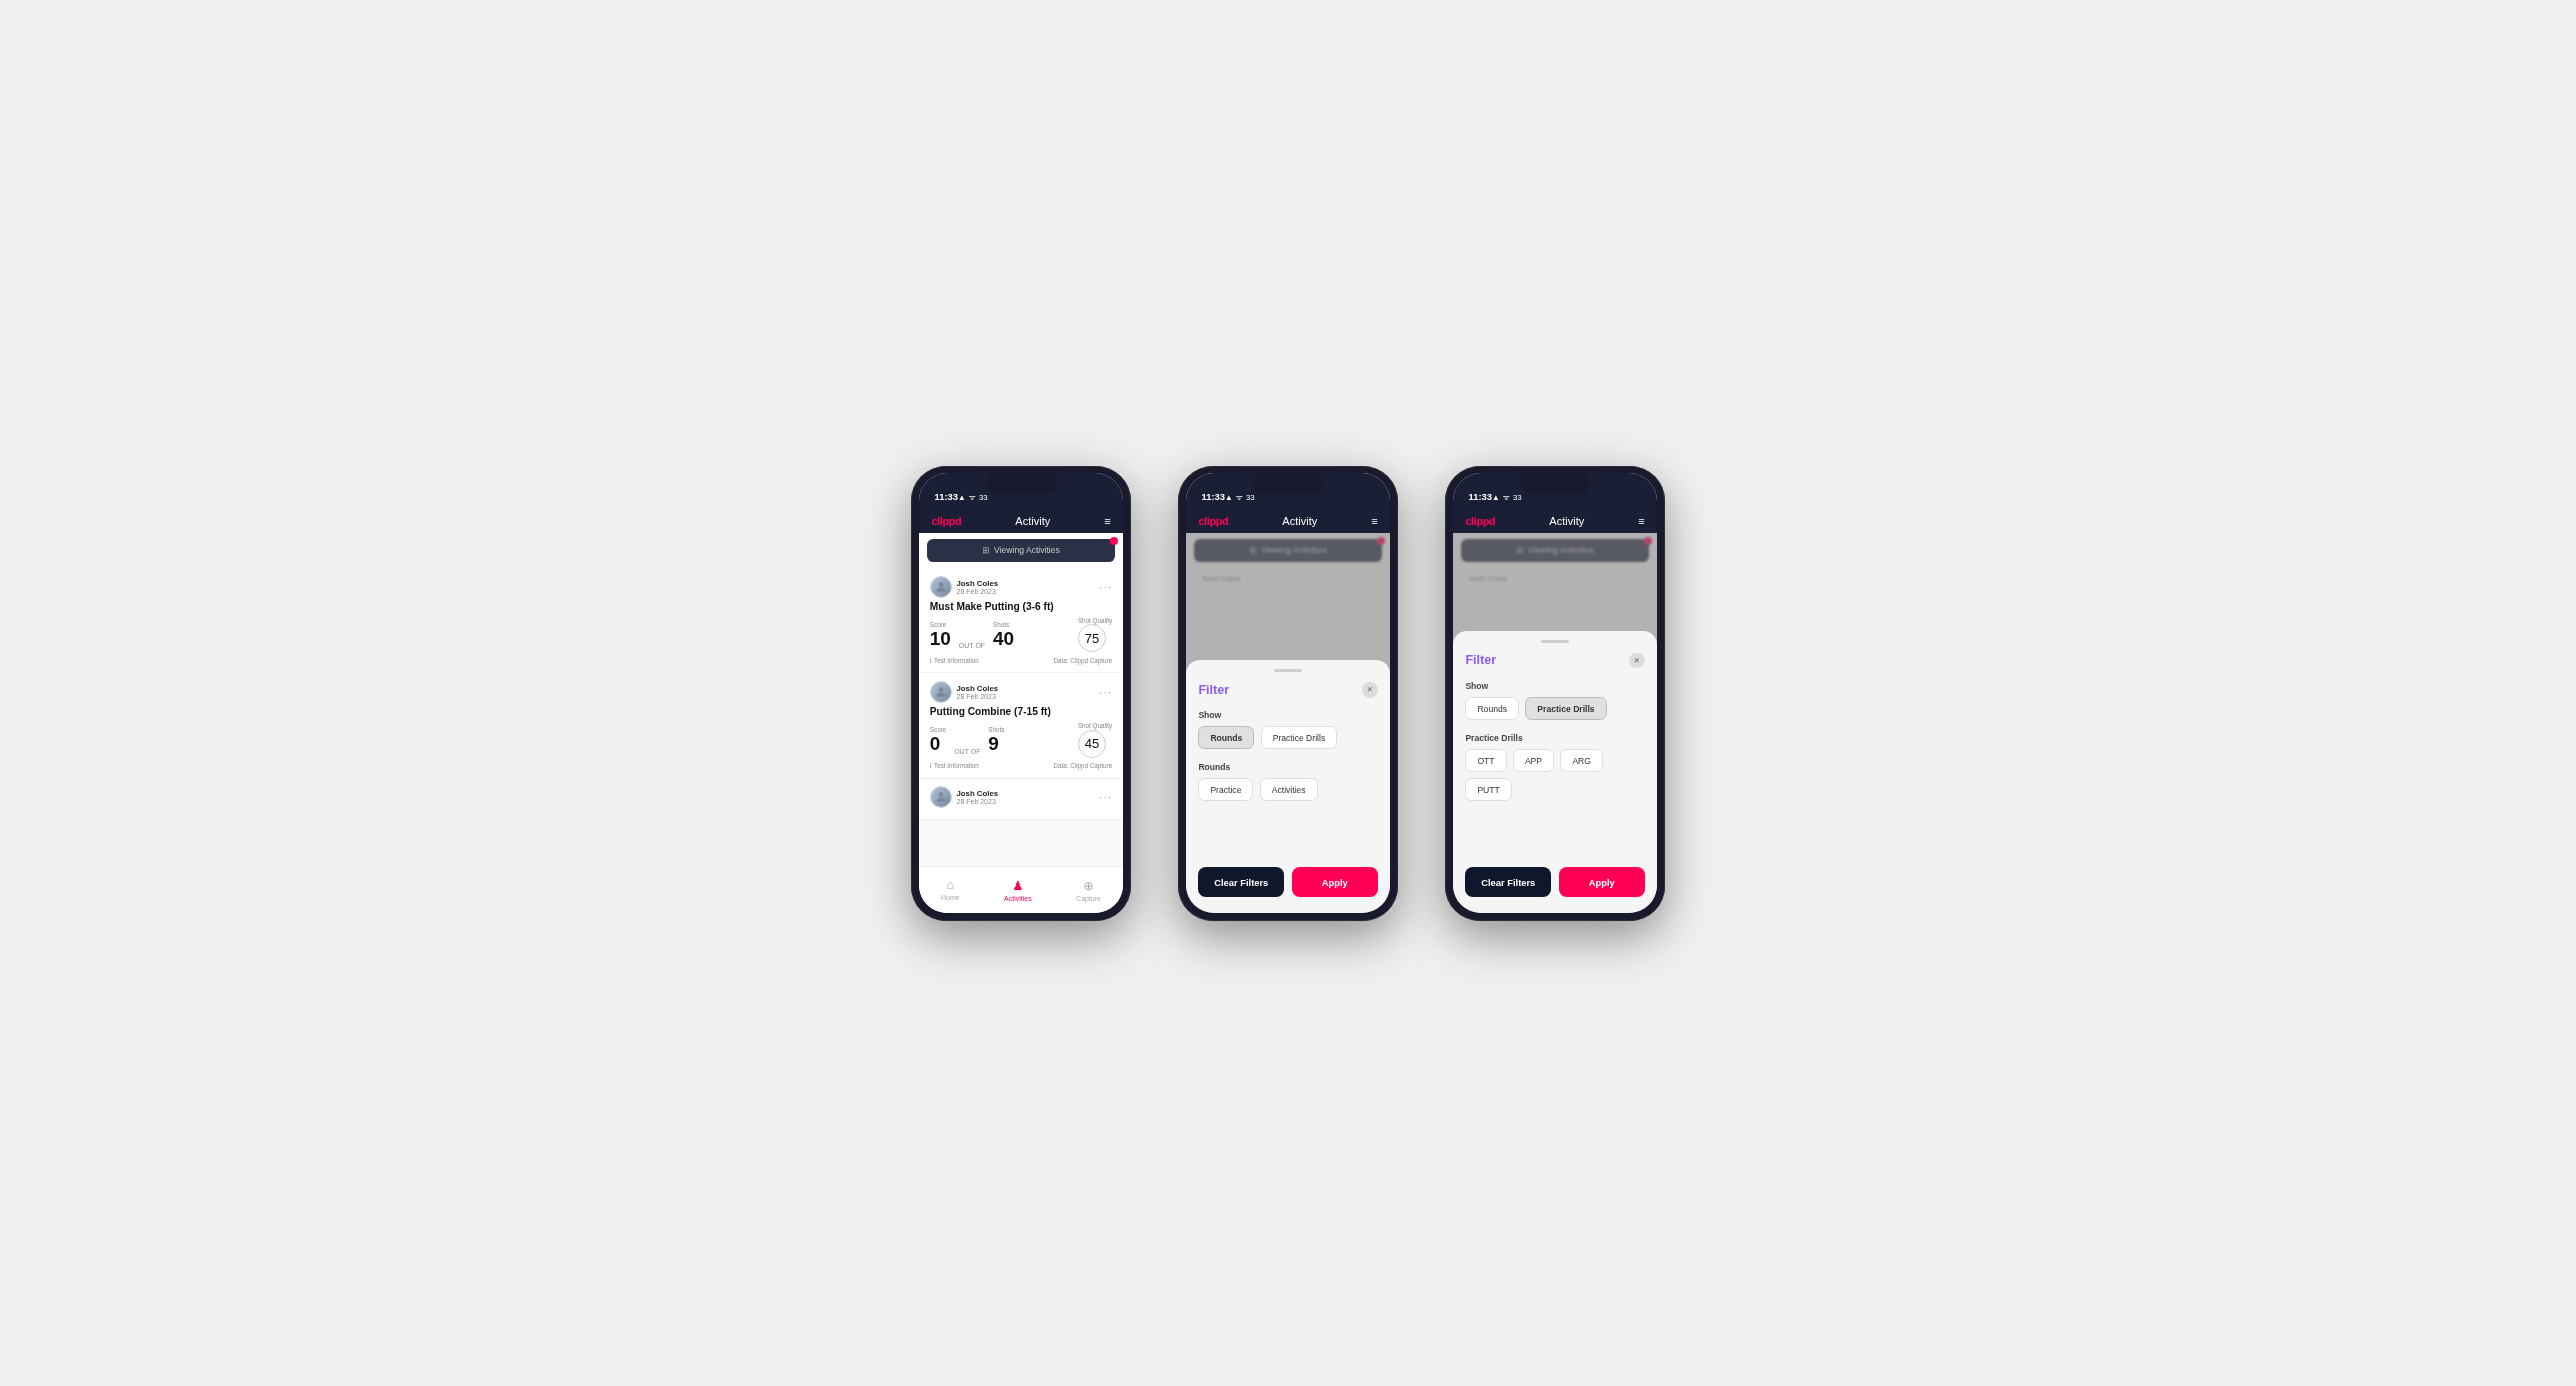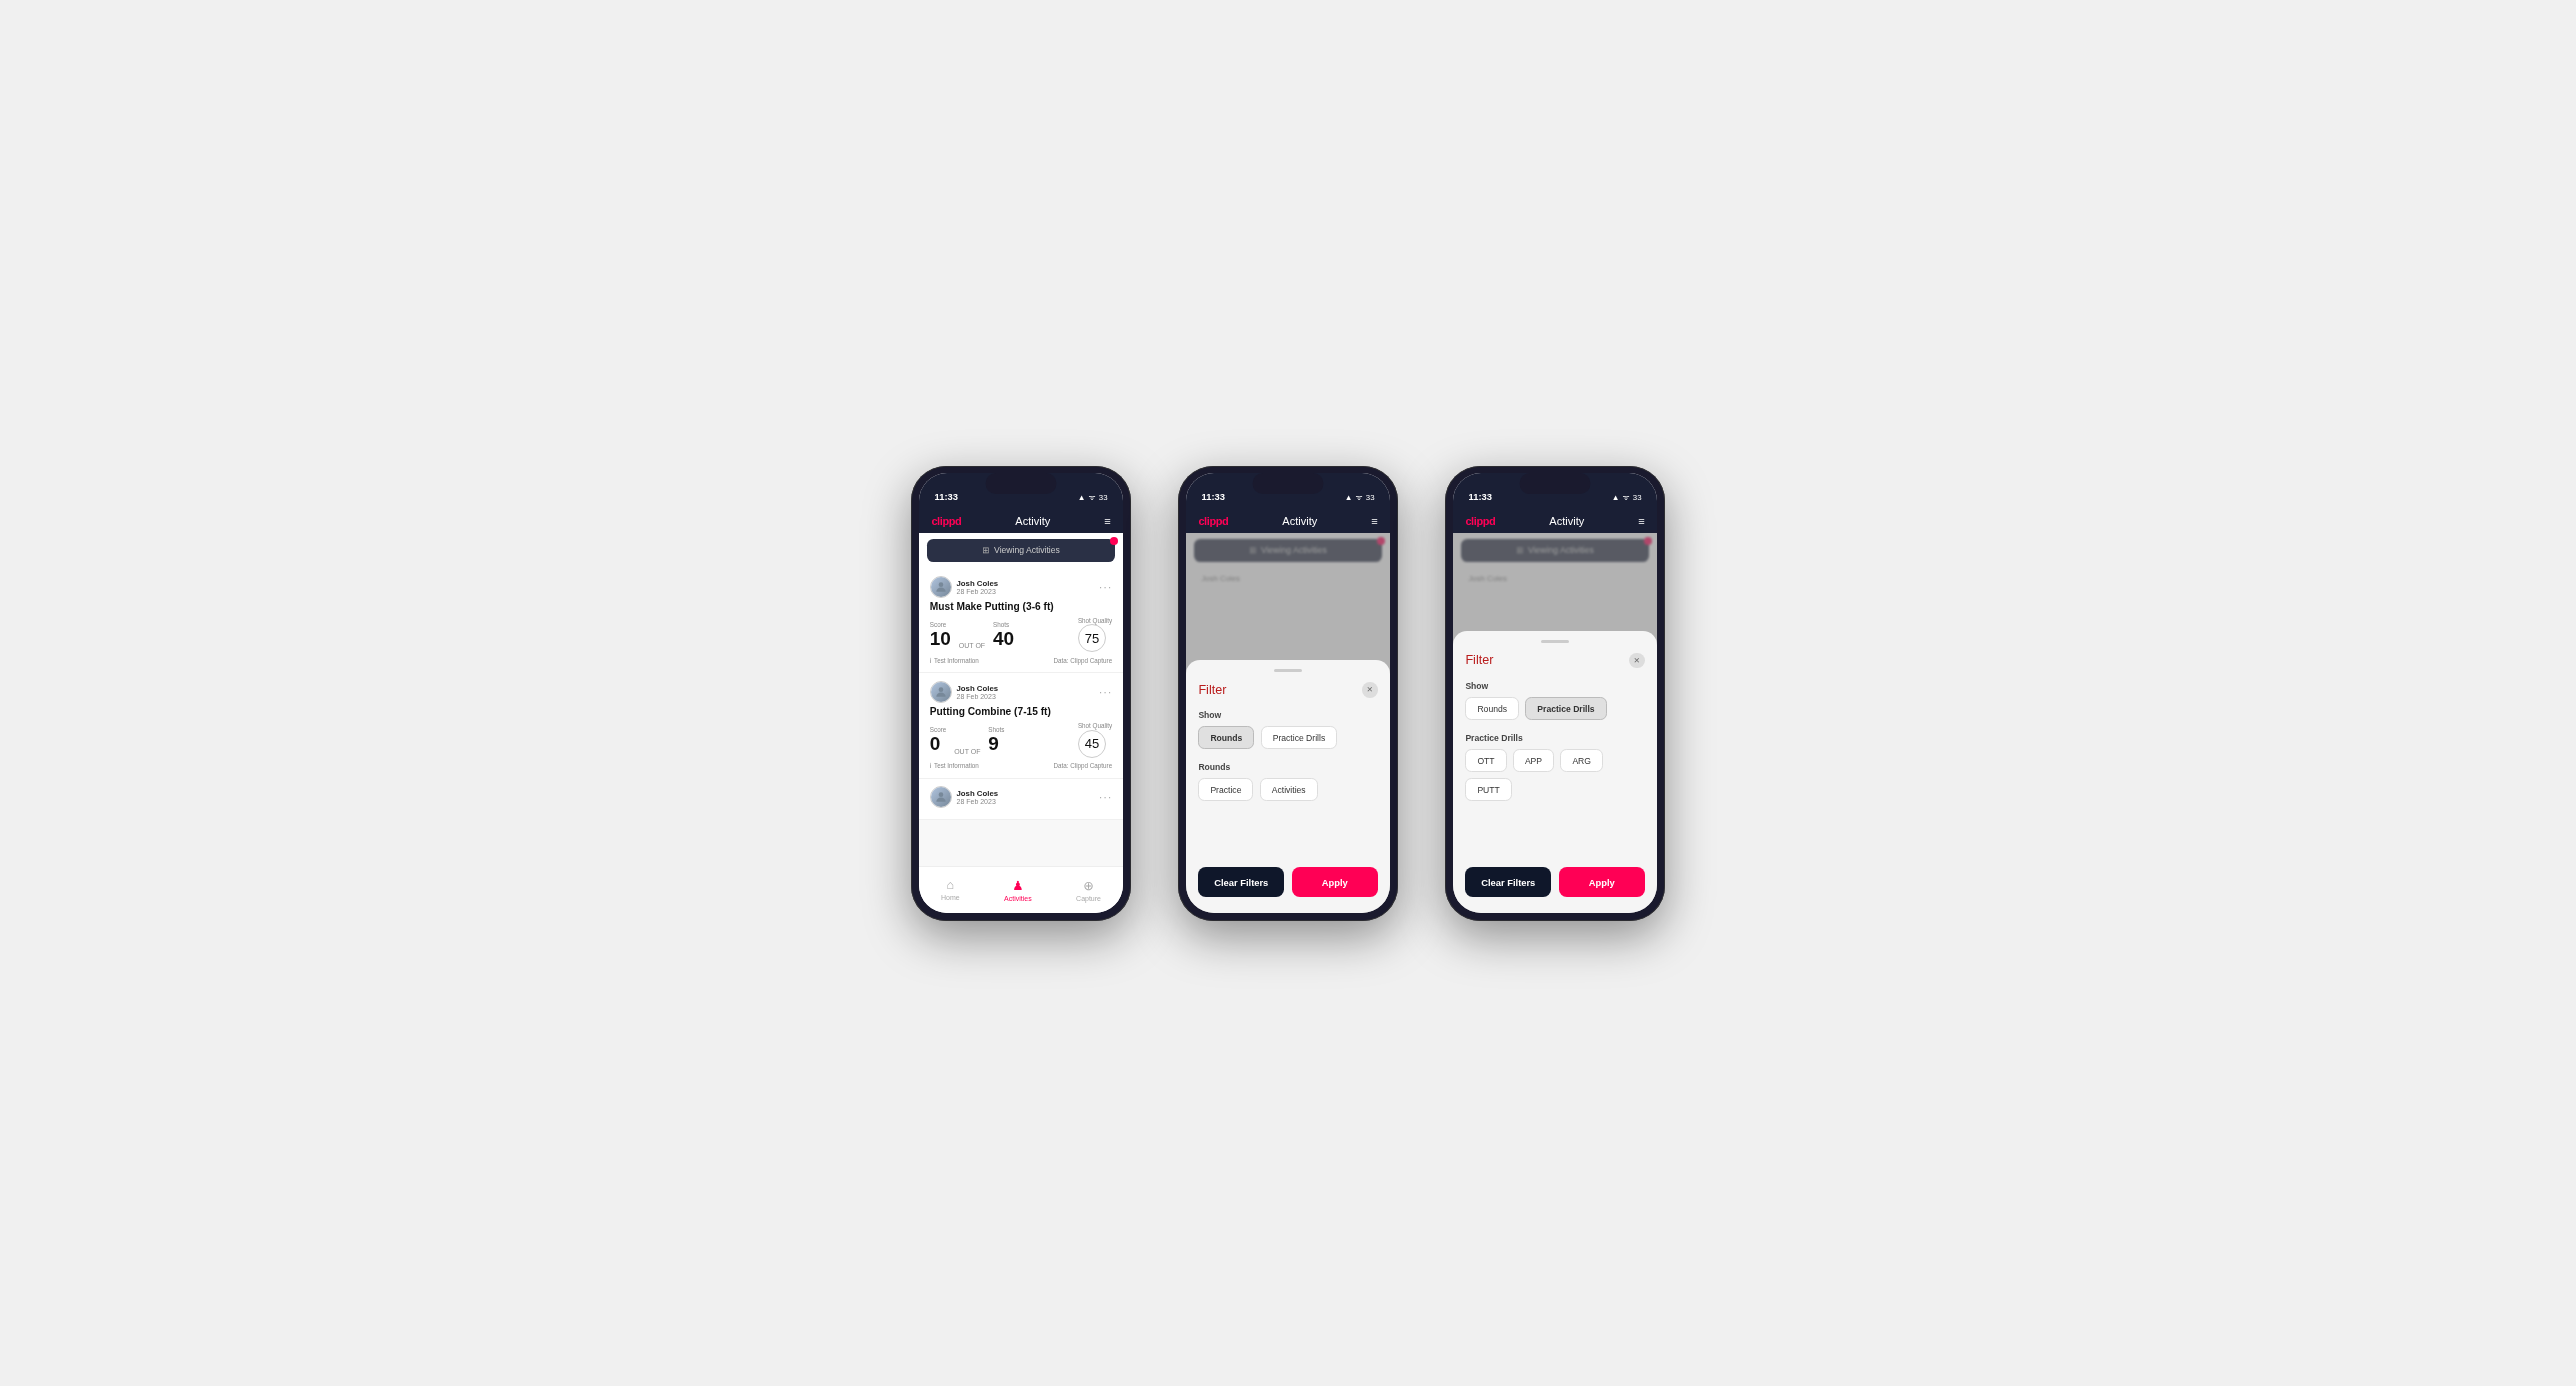--- a/index.html
+++ b/index.html
@@ -55,21 +55,20 @@
       border-radius: 15.7px;
       z-index: 100;
     }
 
     
     .status-bar {
       height: 35px;
       background: #1a1f35;
       display: flex;
       align-items: flex-end;
-      justify-content: space-between;
       padding: 0 15.7px 6.3px;
       flex-shrink: 0;
       position: relative;
     }
 
     .status-time {
       color: #fff;
       font-size: 9.4px;
       font-weight: 600;
     }
@@ -346,22 +345,22 @@
 
     .modal-header {
       display: flex;
       align-items: center;
       justify-content: space-between;
       margin-bottom: 12.6px;
     }
 
     .modal-title {
       font-size: 12.6px;
-      font-weight: 400;
-      color: #b91c1c;
+      font-weight: 700;
+      color: #8b5cf6;
     }
 
     .modal-close {
       width: 15.7px;
       height: 15.7px;
       background: #ddd;
       border-radius: 50%;
       display: flex;
       align-items: center;
       justify-content: center;

